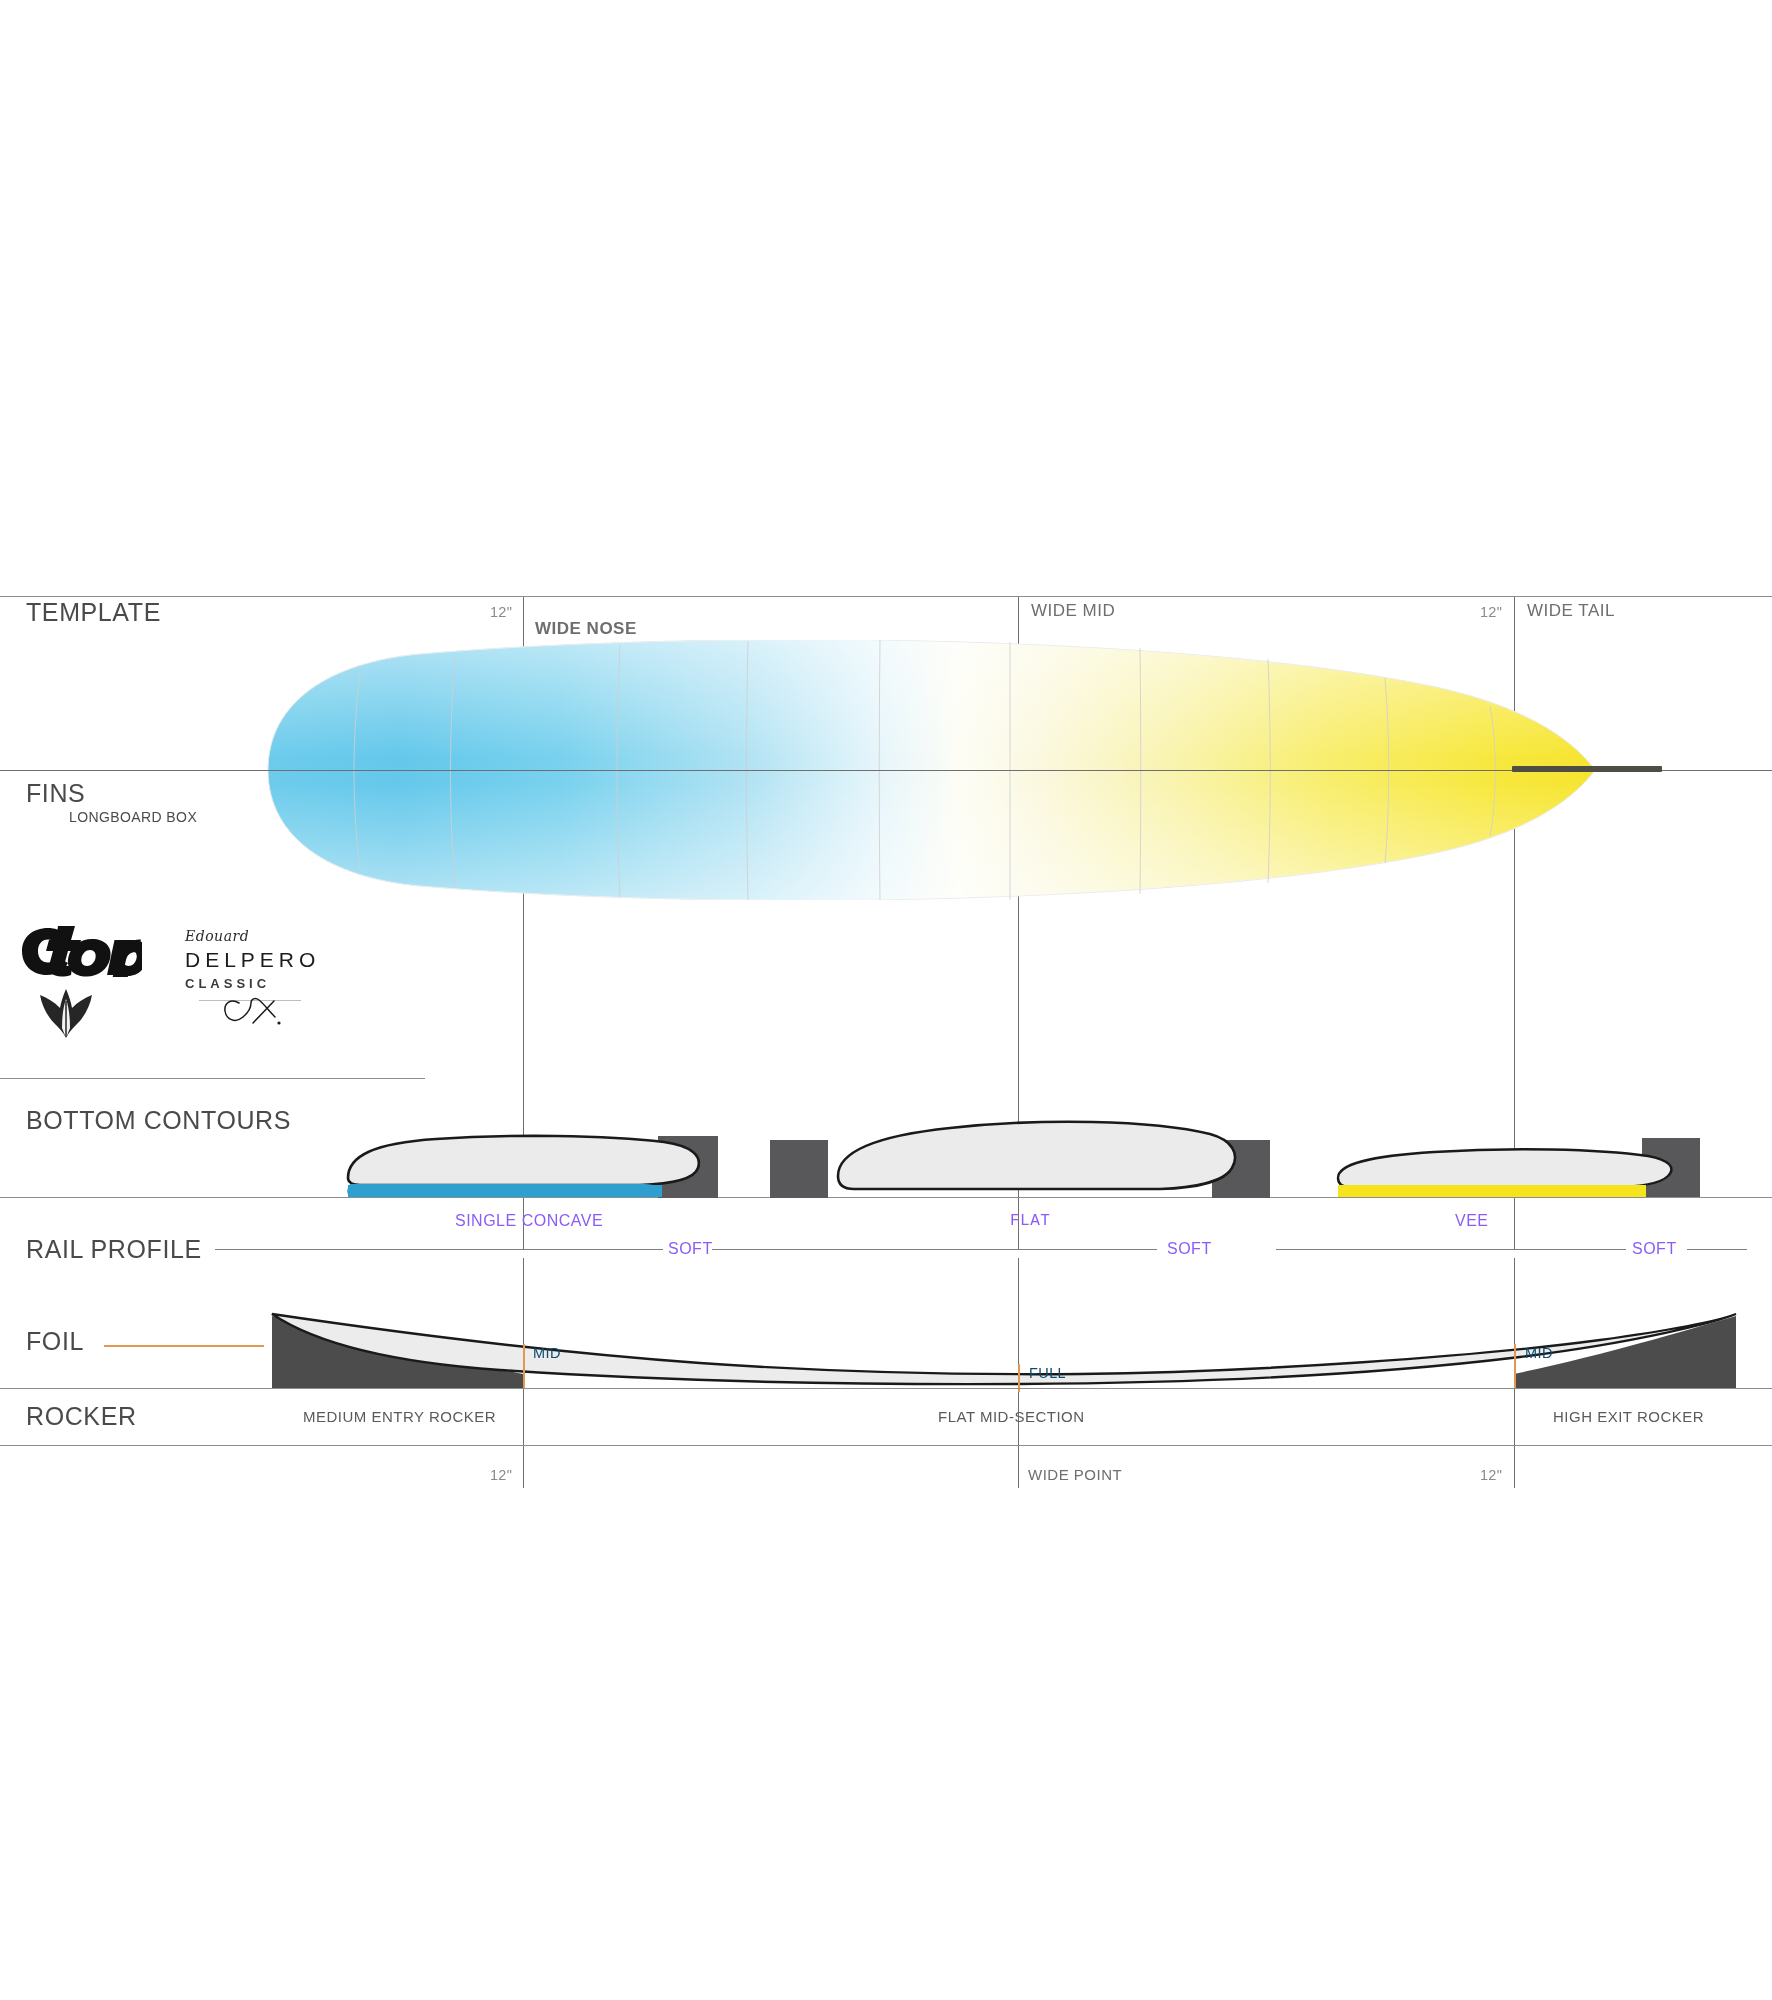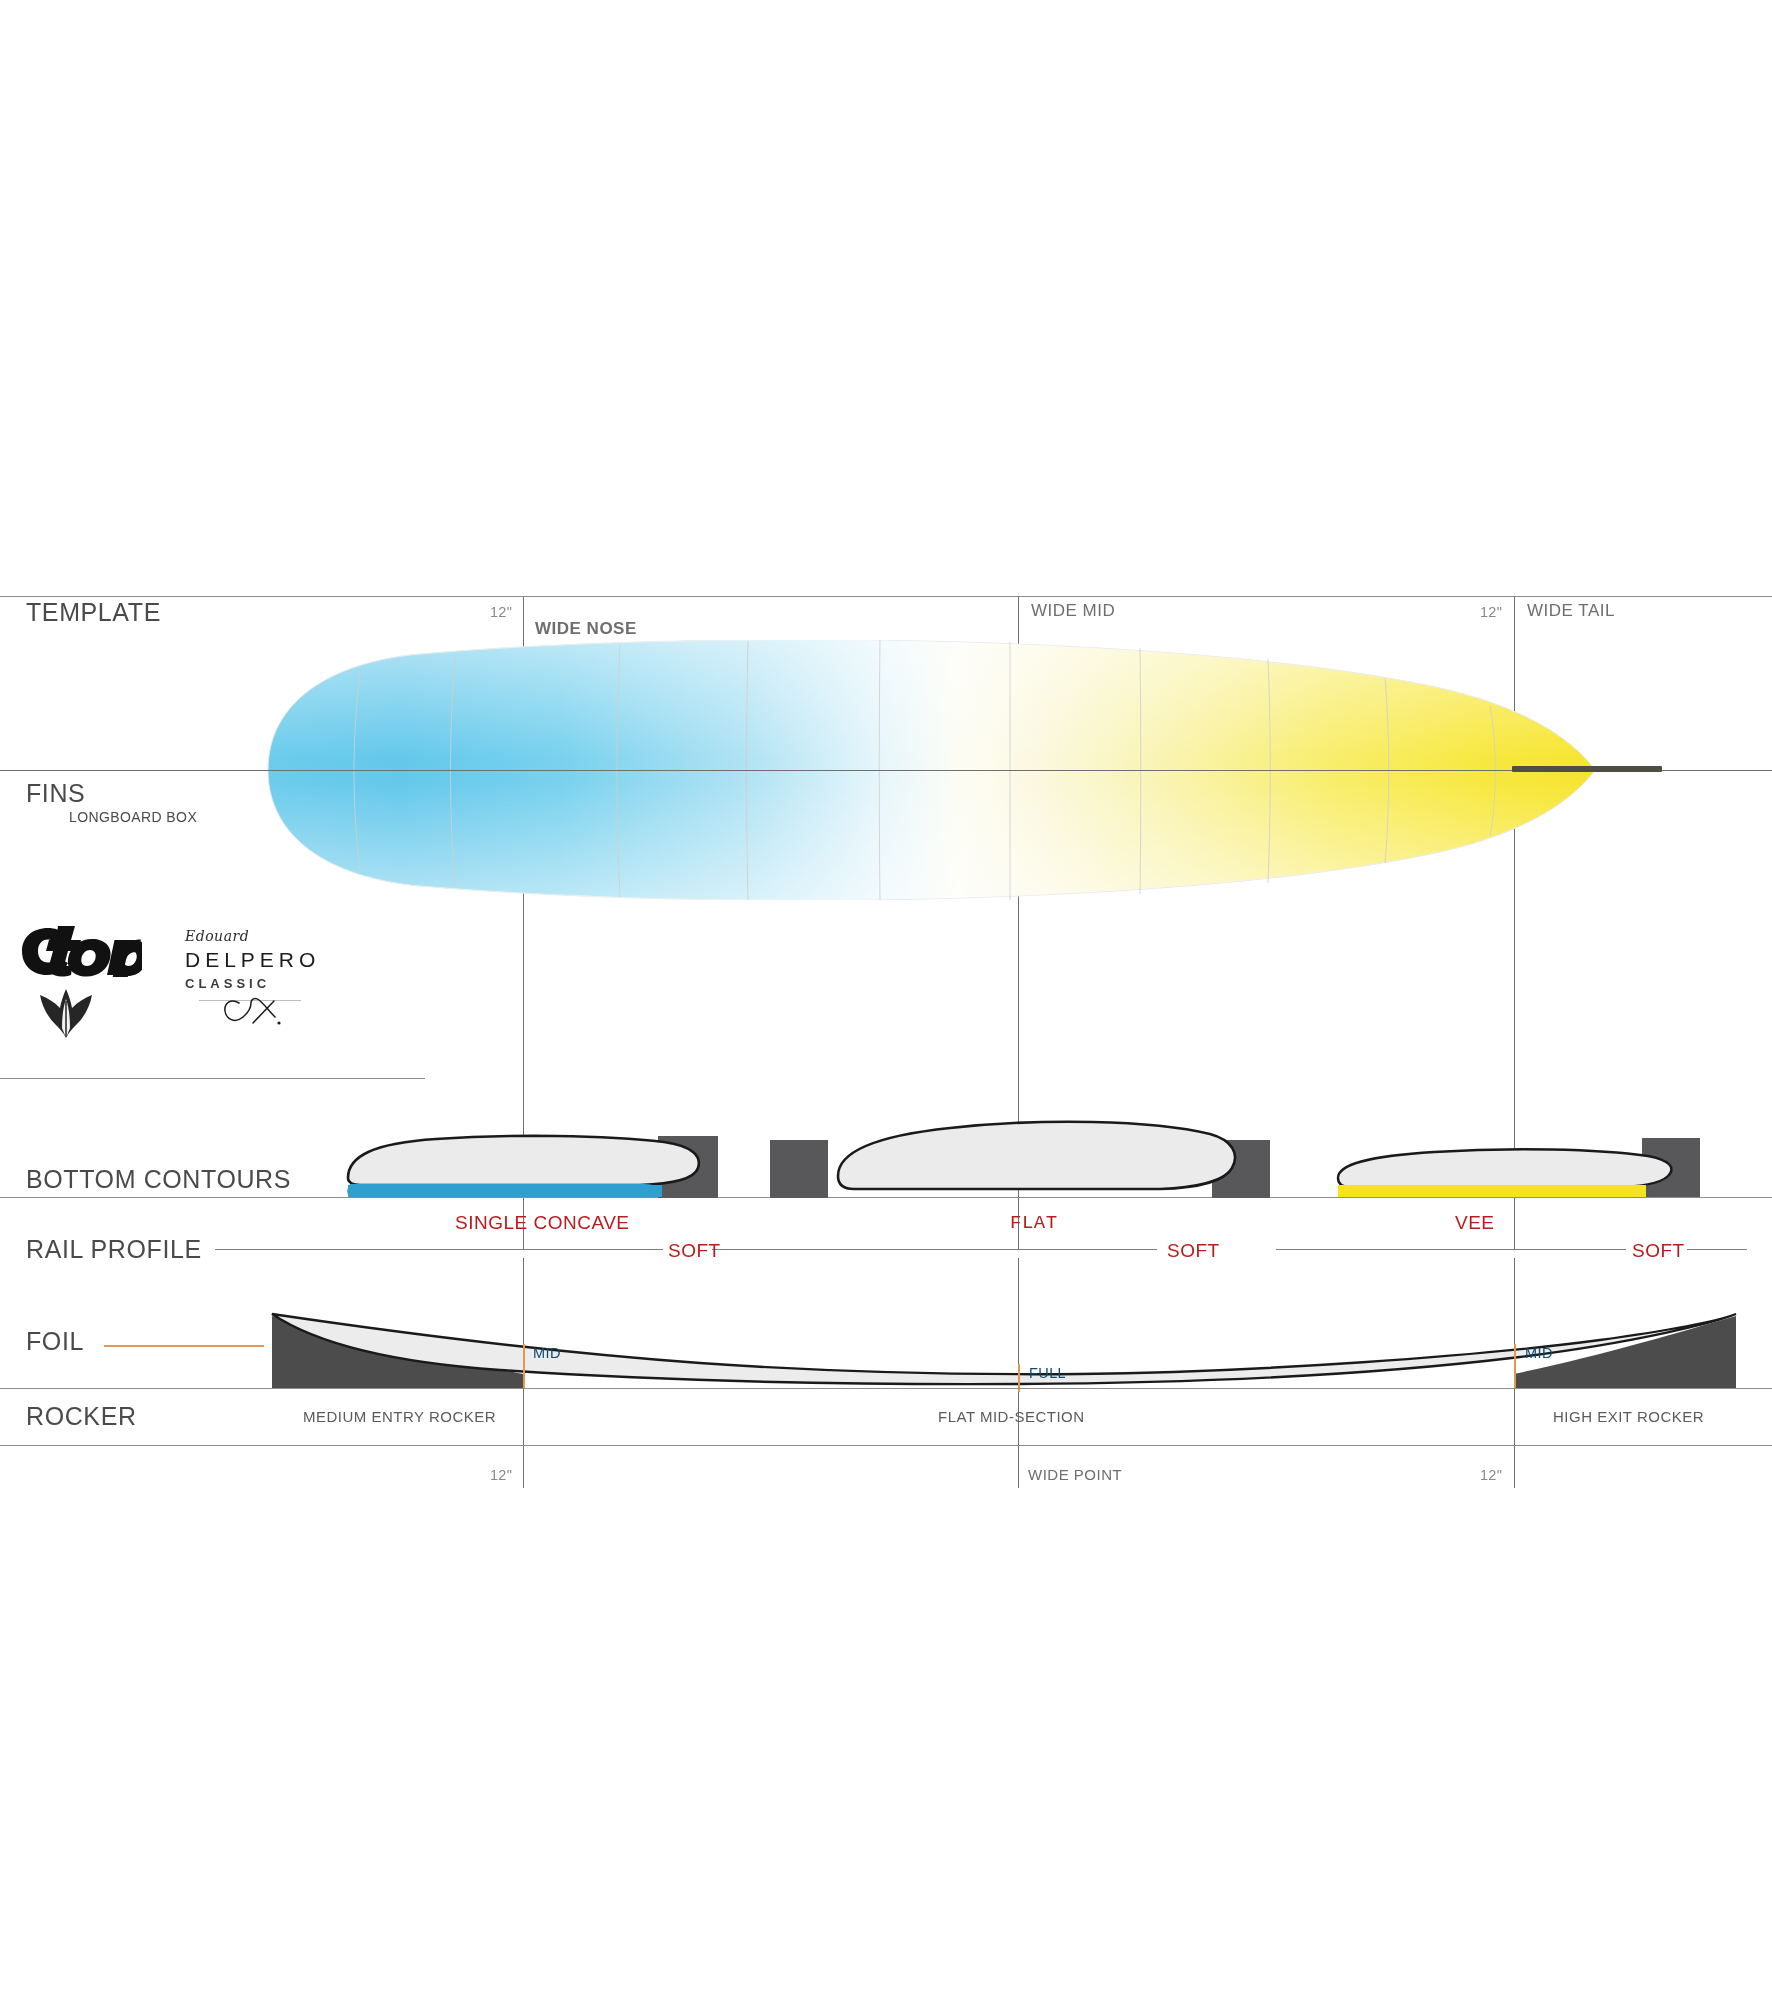--- a/index.html
+++ b/index.html
@@ -57,22 +57,22 @@
   }
   .col-label {
     position: absolute;
     color: #6e6e6e;
     font-size: 17px;
     letter-spacing: 0.5px;
     white-space: nowrap;
   }
   .mini-label {
     position: absolute;
-    color: #b91c1c;
-    font-size: 19px;
+    color: #8b5cf6;
+    font-size: 16px;
     letter-spacing: 0.5px;
     white-space: nowrap;
   }
   .foil-label {
     position: absolute;
     color: #0c4a6e;
     font-size: 14.5px;
     letter-spacing: 0.4px;
     white-space: nowrap;
   }
@@ -239,21 +239,21 @@
 
   <svg class="abs" style="left:222px; top:994px;" width="62" height="38" viewBox="0 0 124 76">
     <path d="M34 18 C18 8 4 18 6 34 C8 50 26 60 42 46 C54 36 58 26 58 18
              C58 10 66 6 74 12 C84 20 94 34 106 46" fill="none" stroke="#1b1b1b" stroke-width="3" stroke-linecap="round"></path>
     <path d="M104 14 L62 58" fill="none" stroke="#1b1b1b" stroke-width="3" stroke-linecap="round"></path>
     <circle cx="114" cy="58" r="3.2" fill="#1b1b1b"></circle>
   </svg>
 
   <div class="hline" style="left:0; top:1078px; width:425px;"></div>
 
-  <div class="sec-label" style="left:26px; top:1165px;">BOTTOM  CONTOURS</div>
+  <div class="sec-label" style="left:26px; top:1106px;">BOTTOM  CONTOURS</div>
 
   <div class="hline" style="left:0; top:1197px; width:1772px;"></div>
 
   <svg class="abs" style="left:340px; top:1122px;" width="400" height="80" viewBox="0 0 400 80">
     <rect x="318" y="14" width="60" height="62" fill="#58585a"></rect>
     <path d="M8 56 C8 34, 34 21, 96 17 C170 12, 266 13, 324 20 C352 24, 362 34, 358 46
              C354 58, 330 62, 300 63 L20 63 C12 63, 8 60, 8 56 Z" fill="#ebebeb" stroke="#1a1a1a" stroke-width="2.6"></path>
     <path d="M10 62 L304 62 C316 62, 322 66, 322 74 L12 74 C8 74, 6 70, 8 66 Z" fill="#2f9fd0"></path>
     <rect x="8" y="63" width="314" height="12" fill="#2f9fd0"></rect>
   </svg>

